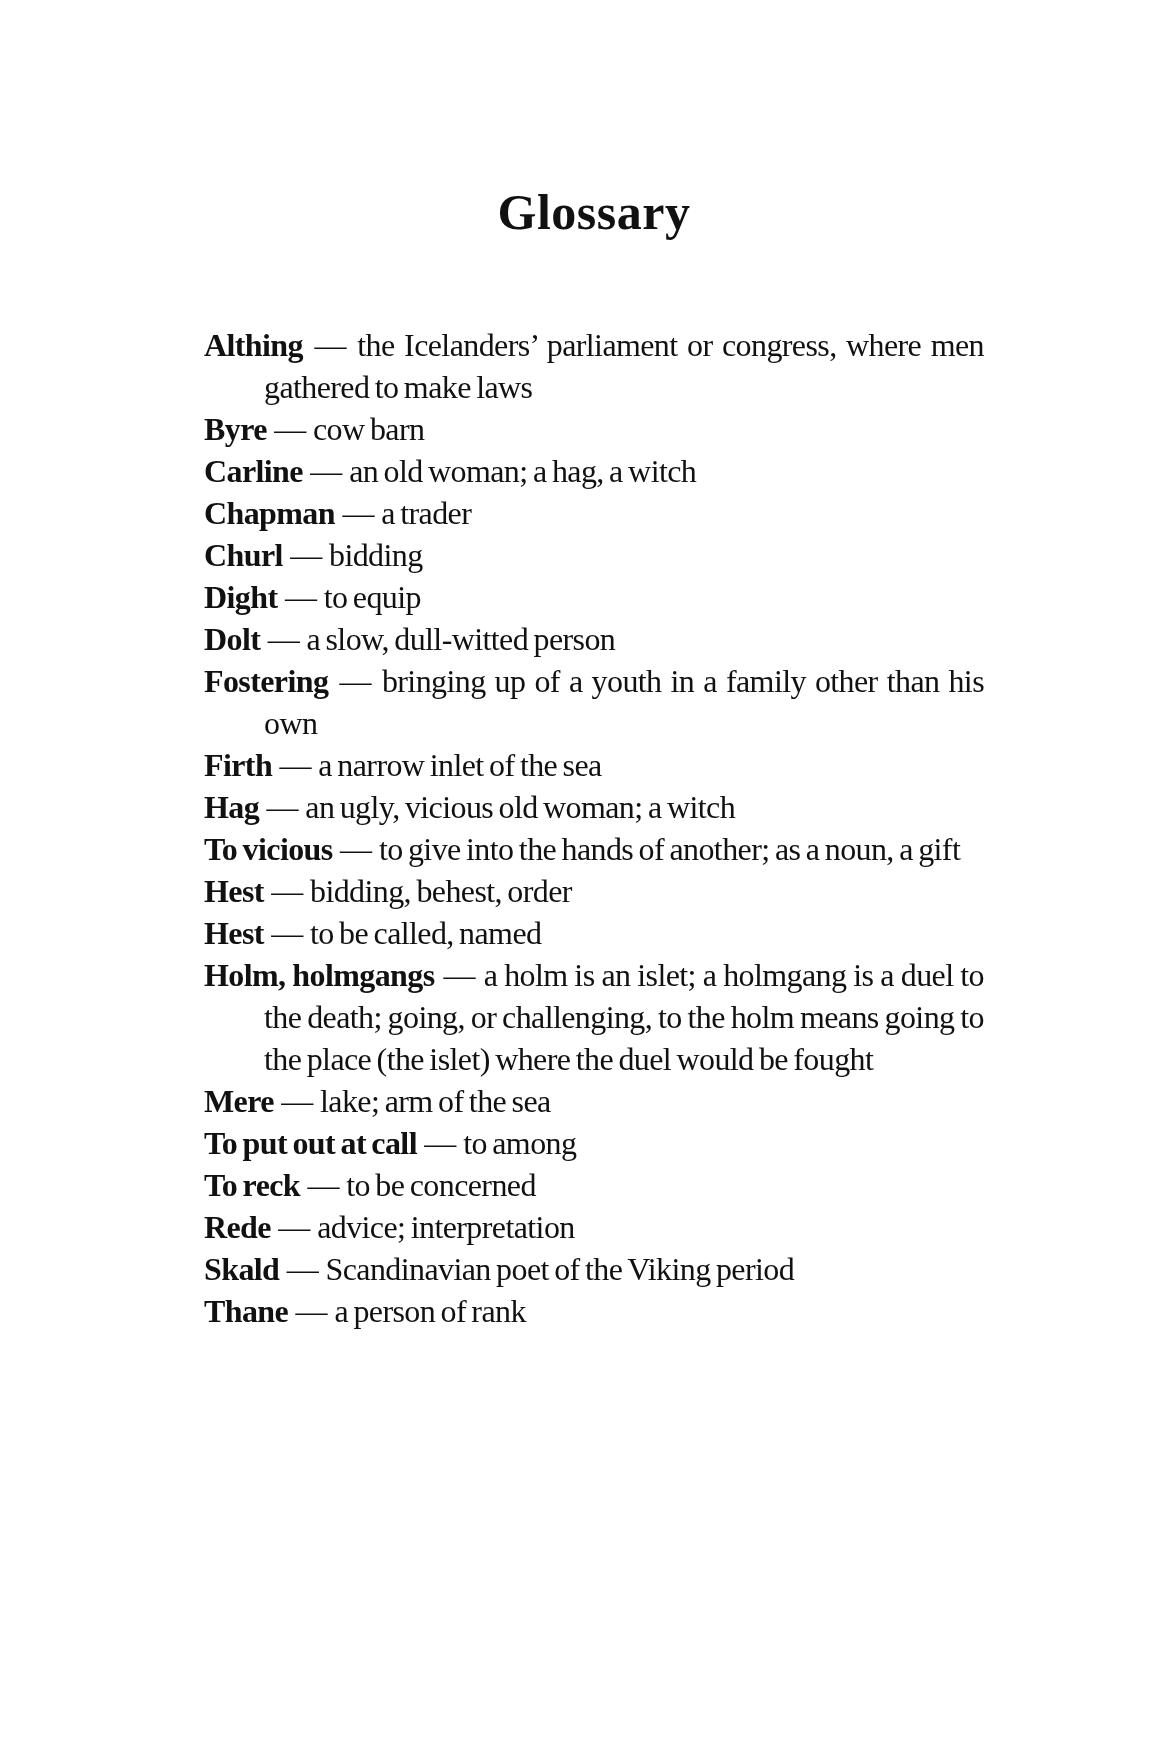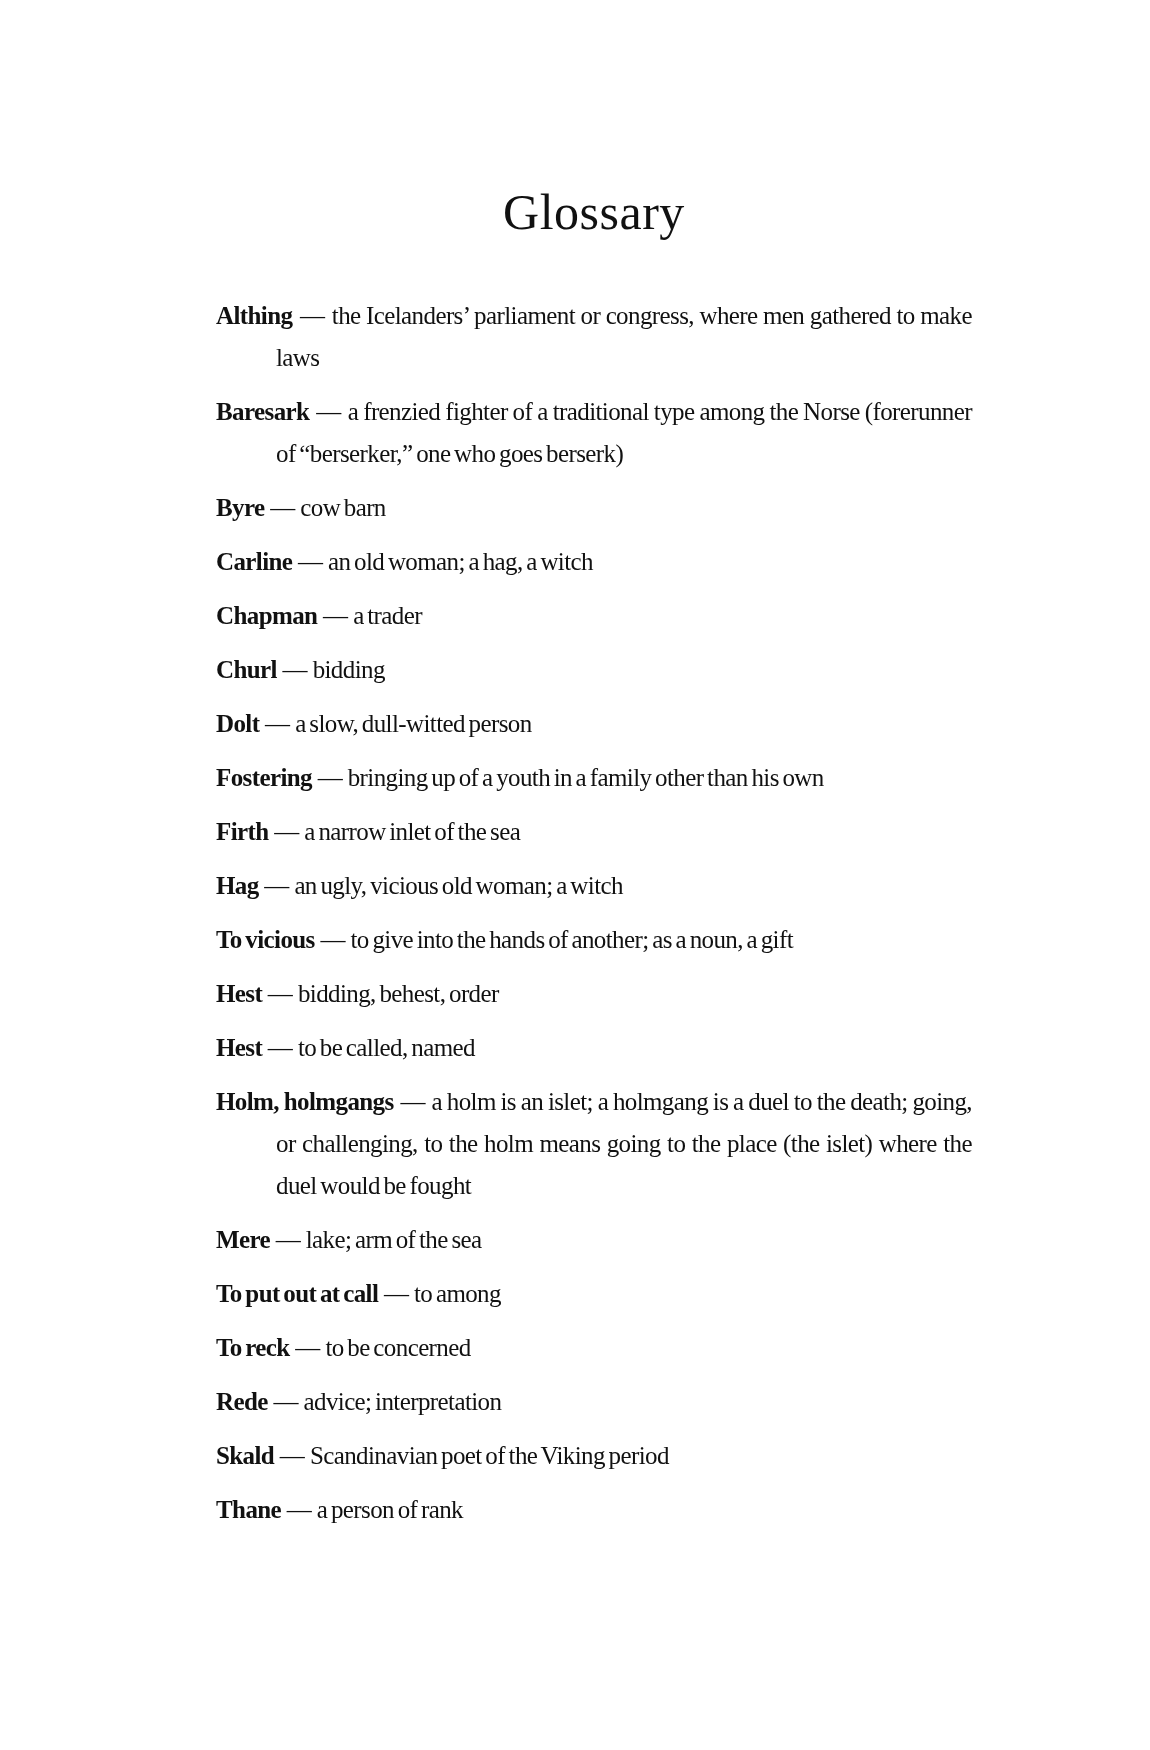--- a/index.html
+++ b/index.html
@@ -16,33 +16,33 @@
     color: #111111;
     overflow: hidden;
   }
   .content {
     position: absolute;
     left: 204px;
     top: 181px;
     width: 780px;
   }
   .title {
-    margin: 0 0 52px 0;
+    margin: 0 0 81px 0;
     font-size: 50px;
     line-height: 62px;
-    font-weight: normal;
+    font-weight: bold;
     text-align: center;
     letter-spacing: 0.5px;
   }
   .entries {
     margin: 0;
   }
   .entry {
-    margin: 12px;
-    font-size: 25px;
+    margin: 0;
+    font-size: 32px;
     line-height: 42px;
     text-align: justify;
     padding-left: 60px;
     text-indent: -60px;
     letter-spacing: -0.6px;
     word-spacing: -2px;
   }
   .term {
     font-weight: bold;
   }
@@ -51,25 +51,25 @@
   }
 </style>
 </head>
 <body>
 
 <div class="page">
   <div class="content">
     <h1 class="title">Glossary</h1>
     <div class="entries">
         <p class="entry"><span class="term">Althing</span> <span class="sep">—</span> <span class="def">the Icelanders’ parliament or congress, where men gathered to make laws</span></p>
-        <p class="entry"><span class="term">Baresark</span> <span class="sep">—</span> <span class="def">a frenzied fighter of a traditional type among the Norse (forerunner of “berserker,” one who goes berserk)</span></p>
         <p class="entry"><span class="term">Byre</span> <span class="sep">—</span> <span class="def">cow barn</span></p>
         <p class="entry"><span class="term">Carline</span> <span class="sep">—</span> <span class="def">an old woman; a hag, a witch</span></p>
         <p class="entry"><span class="term">Chapman</span> <span class="sep">—</span> <span class="def">a trader</span></p>
         <p class="entry"><span class="term">Churl</span> <span class="sep">—</span> <span class="def">bidding</span></p>
+        <p class="entry"><span class="term">Dight</span> <span class="sep">—</span> <span class="def">to equip</span></p>
         <p class="entry"><span class="term">Dolt</span> <span class="sep">—</span> <span class="def">a slow, dull-witted person</span></p>
         <p class="entry"><span class="term">Fostering</span> <span class="sep">—</span> <span class="def">bringing up of a youth in a family other than his own</span></p>
         <p class="entry"><span class="term">Firth</span> <span class="sep">—</span> <span class="def">a narrow inlet of the sea</span></p>
         <p class="entry"><span class="term">Hag</span> <span class="sep">—</span> <span class="def">an ugly, vicious old woman; a witch</span></p>
         <p class="entry"><span class="term">To vicious</span> <span class="sep">—</span> <span class="def">to give into the hands of another; as a noun, a gift</span></p>
         <p class="entry"><span class="term">Hest</span> <span class="sep">—</span> <span class="def">bidding, behest, order</span></p>
         <p class="entry"><span class="term">Hest</span> <span class="sep">—</span> <span class="def">to be called, named</span></p>
         <p class="entry"><span class="term">Holm, holmgangs</span> <span class="sep">—</span> <span class="def">a holm is an islet; a holmgang is a duel to the death; going, or challenging, to the holm means going to the place (the islet) where the duel would be fought</span></p>
         <p class="entry"><span class="term">Mere</span> <span class="sep">—</span> <span class="def">lake; arm of the sea</span></p>
         <p class="entry"><span class="term">To put out at call</span> <span class="sep">—</span> <span class="def">to among</span></p>

